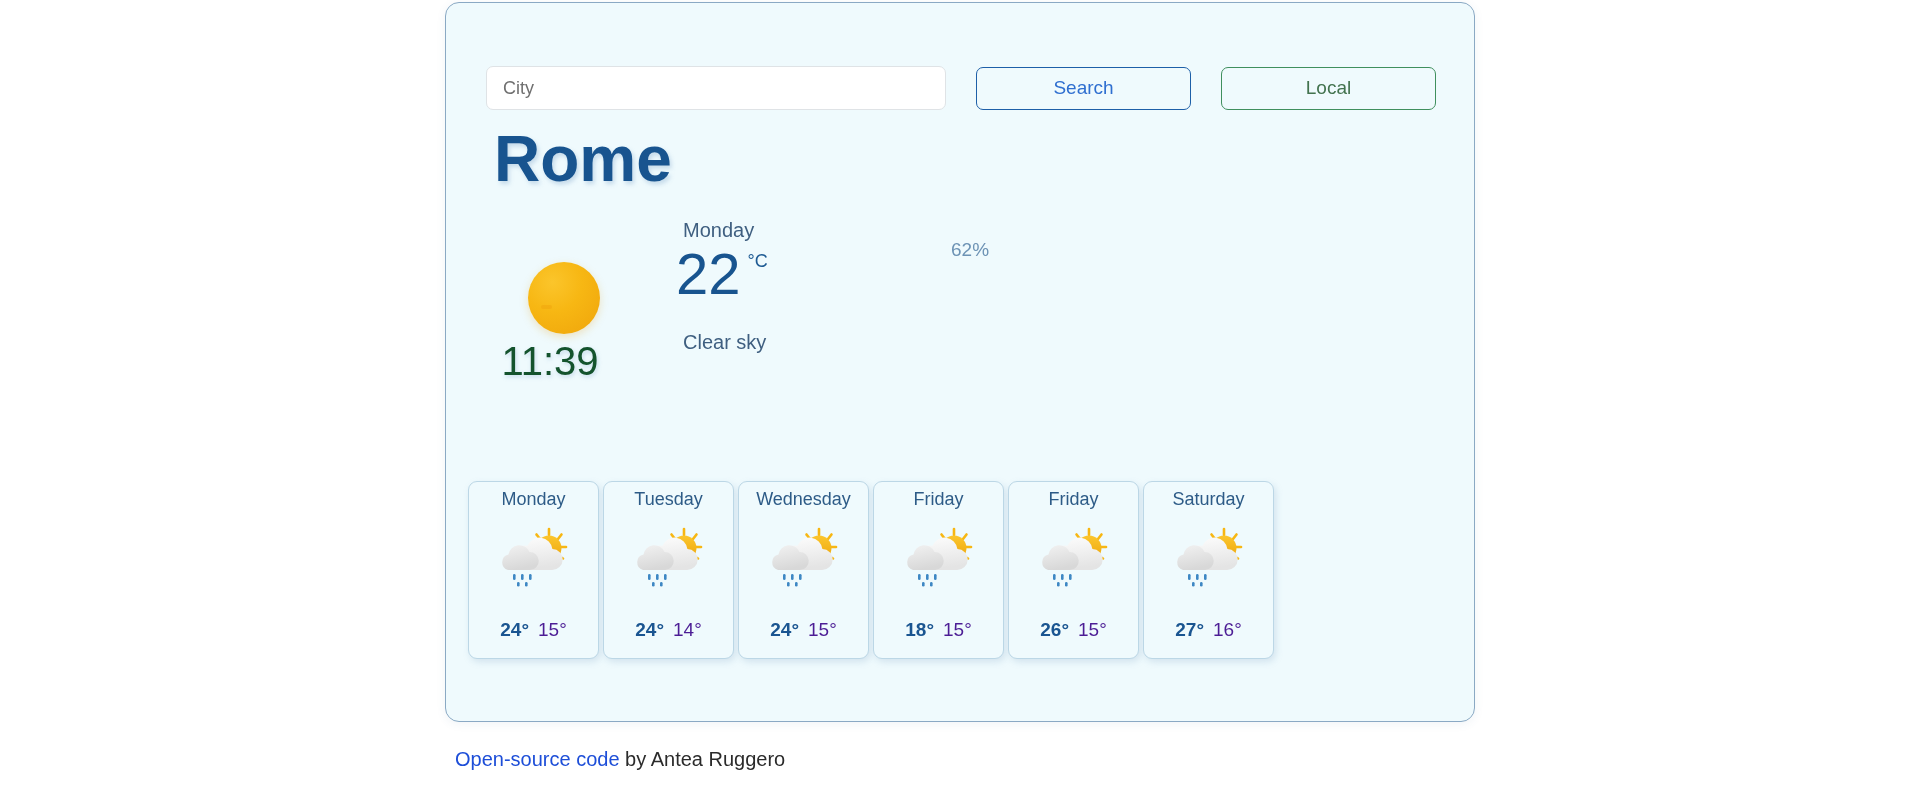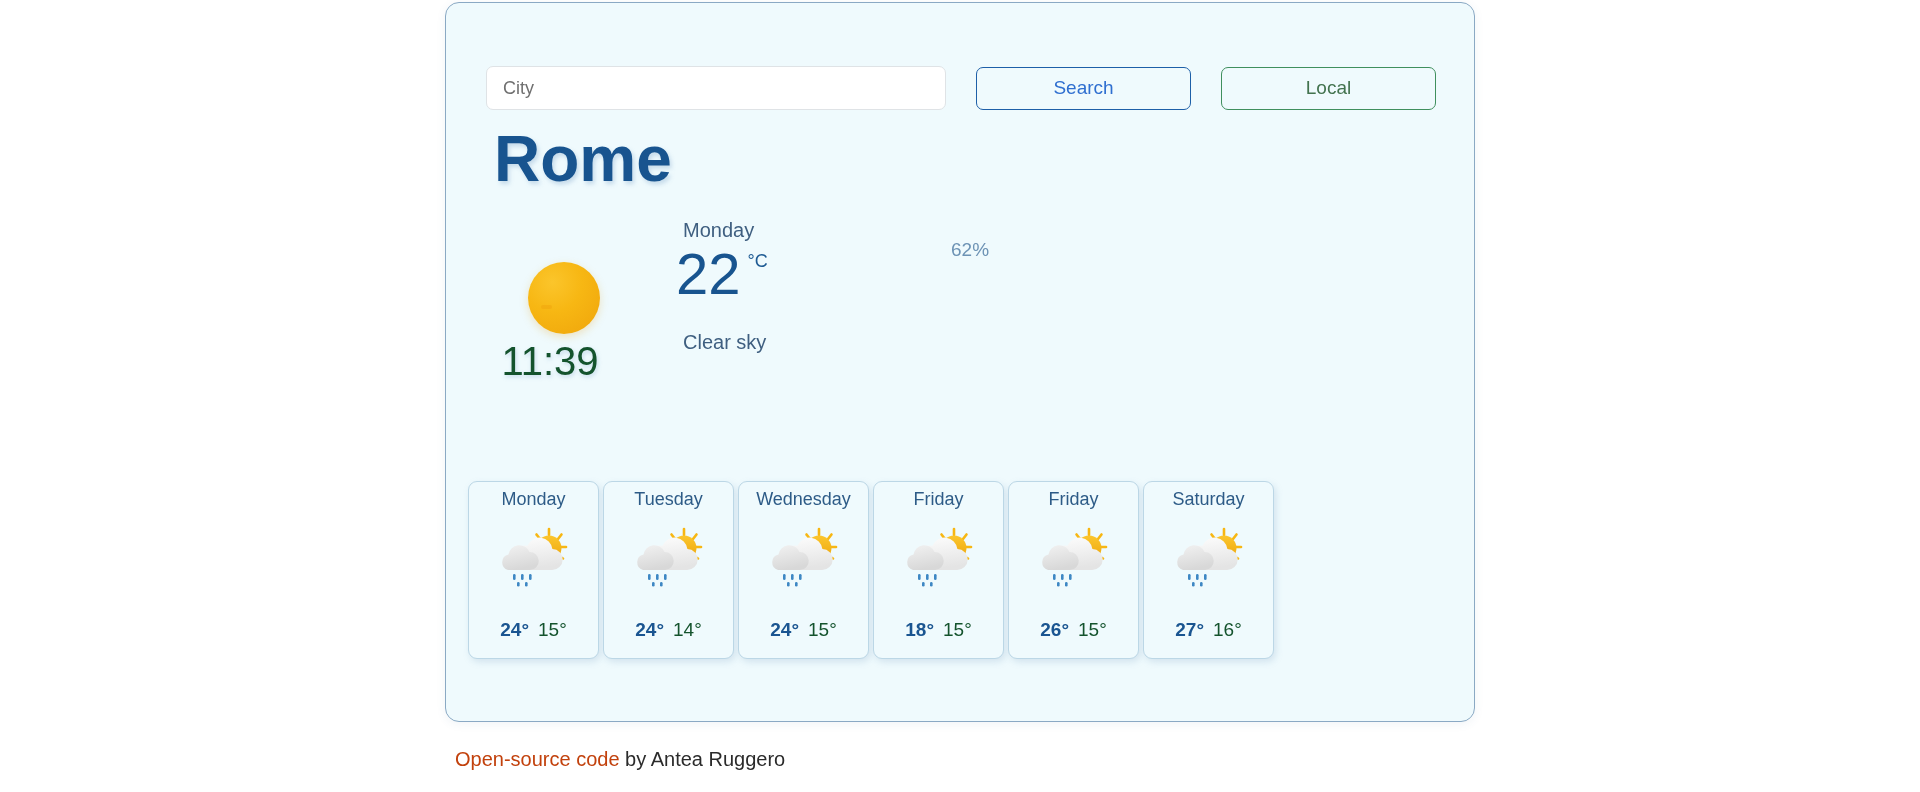--- a/index.html
+++ b/index.html
@@ -248,35 +248,35 @@
     text-align: center;
     white-space: nowrap;
   }
   .t-max {
     font-size: 19px;
     font-weight: bold;
     color: #1a5591;
   }
   .t-min {
     font-size: 19px;
-    color: #14532d;
+    color: #4c1d95;
     margin-left: 9px;
   }
 
   
   .footer {
     position: absolute;
     left: 455px;
     top: 748px;
     font-size: 20px;
     color: #2b2b2b;
     white-space: nowrap;
   }
   .footer a {
-    color: #c2410c;
+    color: #1d4ed8;
     text-decoration: none;
   }
 </style>
 </head>
 <body>
 
 <div id="app-root">
 
   <div class="weather-panel">
 

